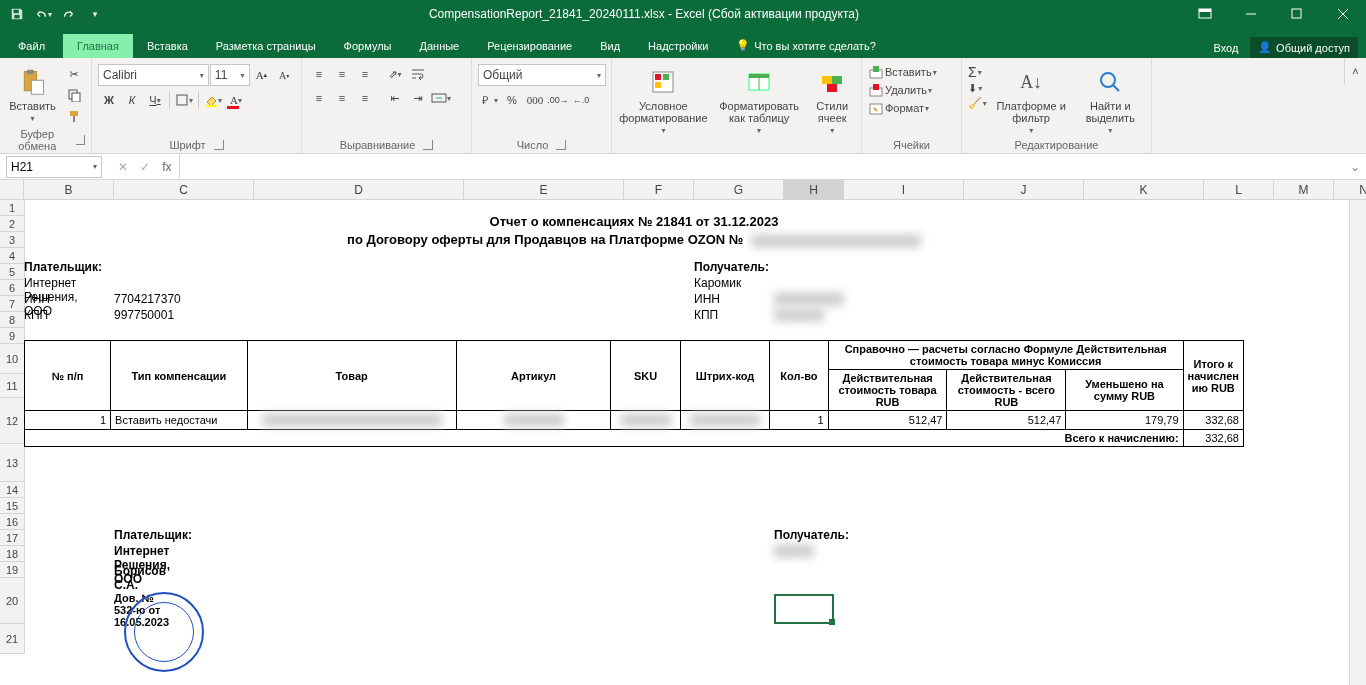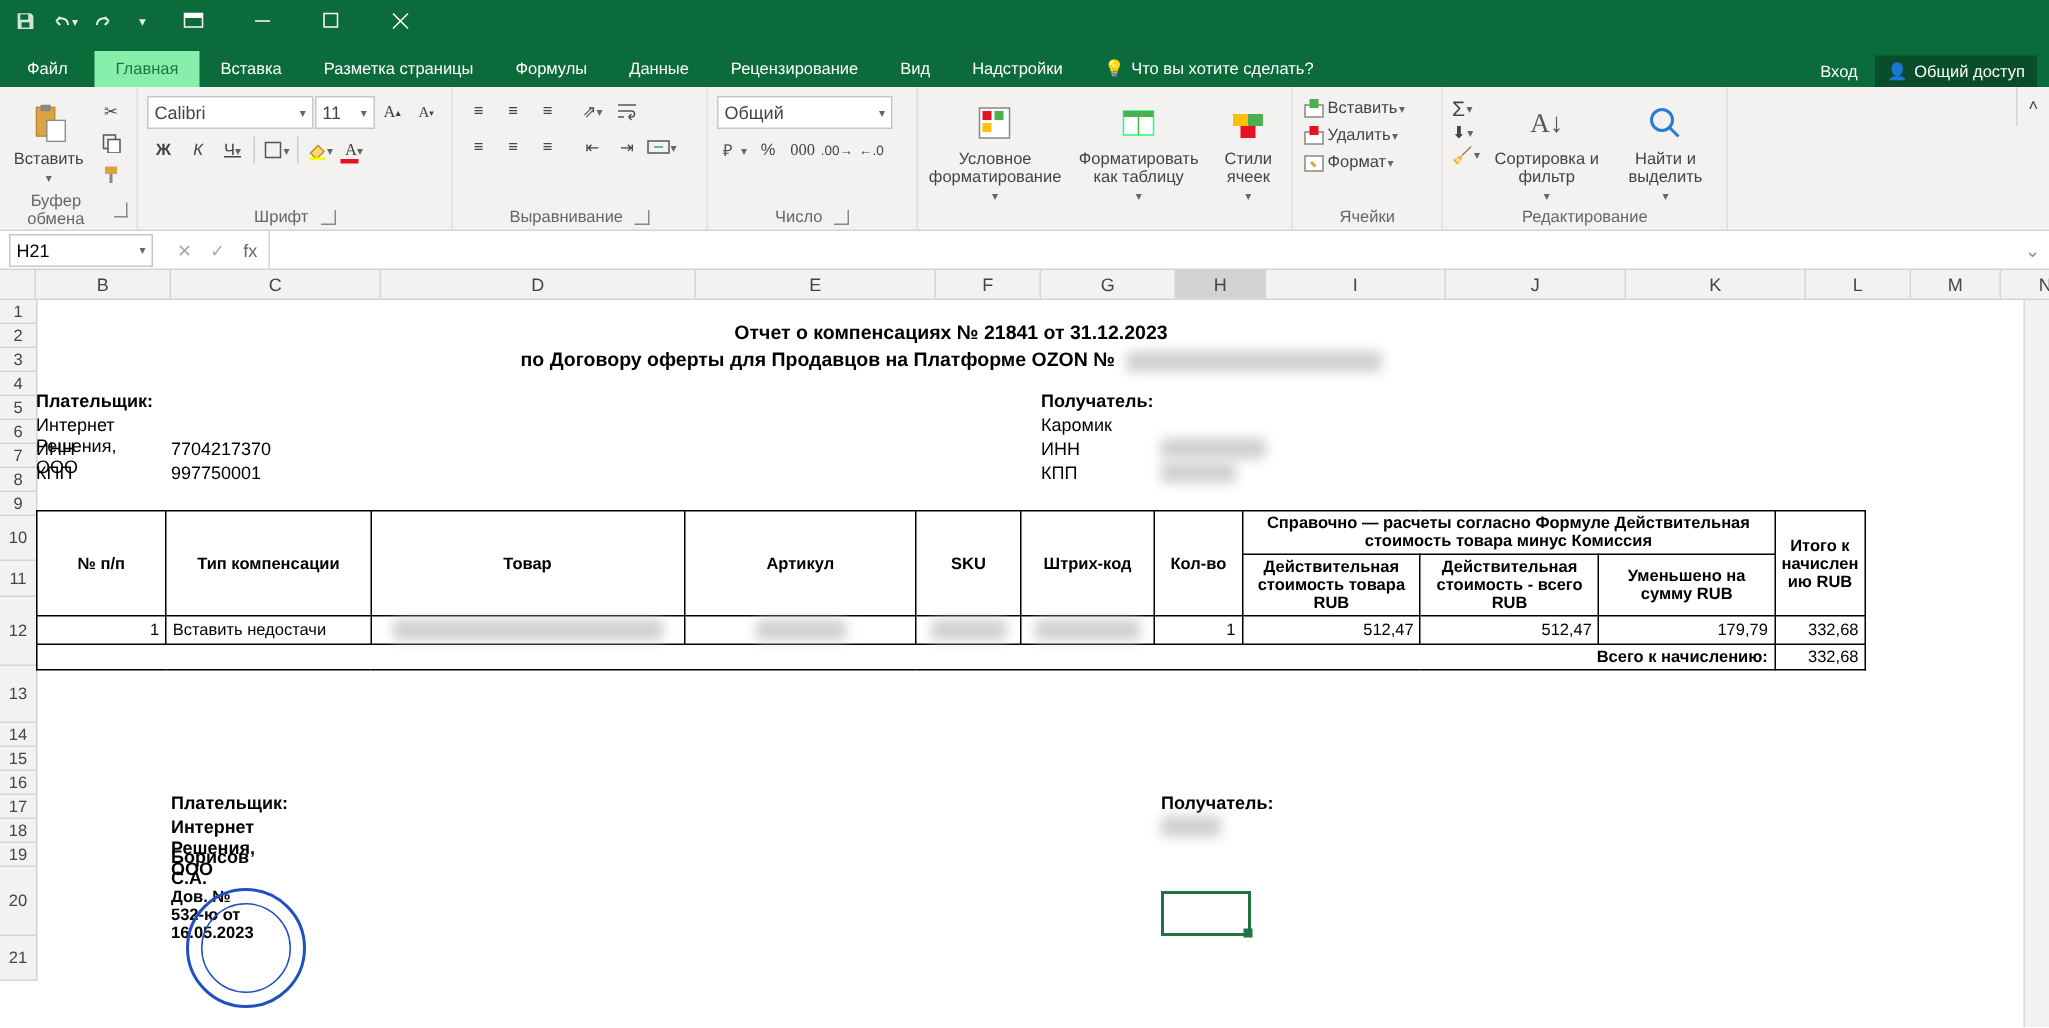--- a/index.html
+++ b/index.html
@@ -72,20 +72,21 @@
         </svg>
         <span class="chev" style="color:#fff">▾</span>
       </div>
     <div class="qat-btn">
         <svg width="14" height="14" viewBox="0 0 16 16">
           <path fill="none" stroke="#fff" stroke-width="1.5" d="M12 8a5 5 0 0 0-9 3M12 8l-3-3M12 8l-3 3"></path>
         </svg>
       </div>
     <div class="qat-btn" style="font-size:9px">▾</div>
   </div>
+  <div class="title">CompensationReport_21841_20240111.xlsx - Excel (Сбой активации продукта)</div>
   <div class="winbtns">
     <div class="winbtn">
         <svg width="14" height="12">
           <rect x="1" y="1" width="12" height="9" fill="none" stroke="#fff"></rect>
           <rect x="1" y="1" width="12" height="3" fill="#fff"></rect>
         </svg>
       </div>
     <div class="winbtn">
         <svg width="12" height="12">
           <line x1="1" y1="6" x2="11" y2="6" stroke="#fff" stroke-width="1"></line>
@@ -245,21 +246,21 @@
       </div>
     <div class="label">
         <span>Выравнивание</span>
         <span class="dialog-launcher"></span>
       </div>
   </div>
 
   <div class="ribbon-group" style="width:140px">
     <div class="body">
         <div class="col" style="gap:4px;width:100%">
-      <div class="combo" style="width:117px">
+      <div class="combo" style="width:128px">
             <span>Общий</span>
             <span class="chev" style="margin-left:auto">▾</span>
           </div>
       <div class="row">
         <div class="mini">
               <svg width="14" height="14">
                 <text x="2" y="11" font-size="11" fill="#555">₽</text>
               </svg>
               <span class="chev">▾</span>
             </div>
@@ -360,21 +361,21 @@
             <span>⬇</span>
             <span class="chev">▾</span>
           </div>
         <div class="row">
             <span>🧹</span>
             <span class="chev">▾</span>
           </div>
       </div>
       <div class="big-btn">
           <div class="icon" style="font-family:serif;font-size:18px;color:#555">A↓</div>
-          <span style="text-align:center;line-height:1.1">Сортировка и фильтр</span>
+          <span style="text-align:center;line-height:1.1">Платформе и фильтр</span>
           <span class="chev">▾</span>
         </div>
       <div class="big-btn">
           <div class="icon">
             <svg width="26" height="26">
               <circle cx="11" cy="11" r="7" fill="none" stroke="#2a7bd4" stroke-width="2"></circle>
               <line x1="16" y1="16" x2="22" y2="22" stroke="#2a7bd4" stroke-width="2"></line>
             </svg>
           </div>
           <span style="text-align:center;line-height:1.1">Найти и выделить</span>

